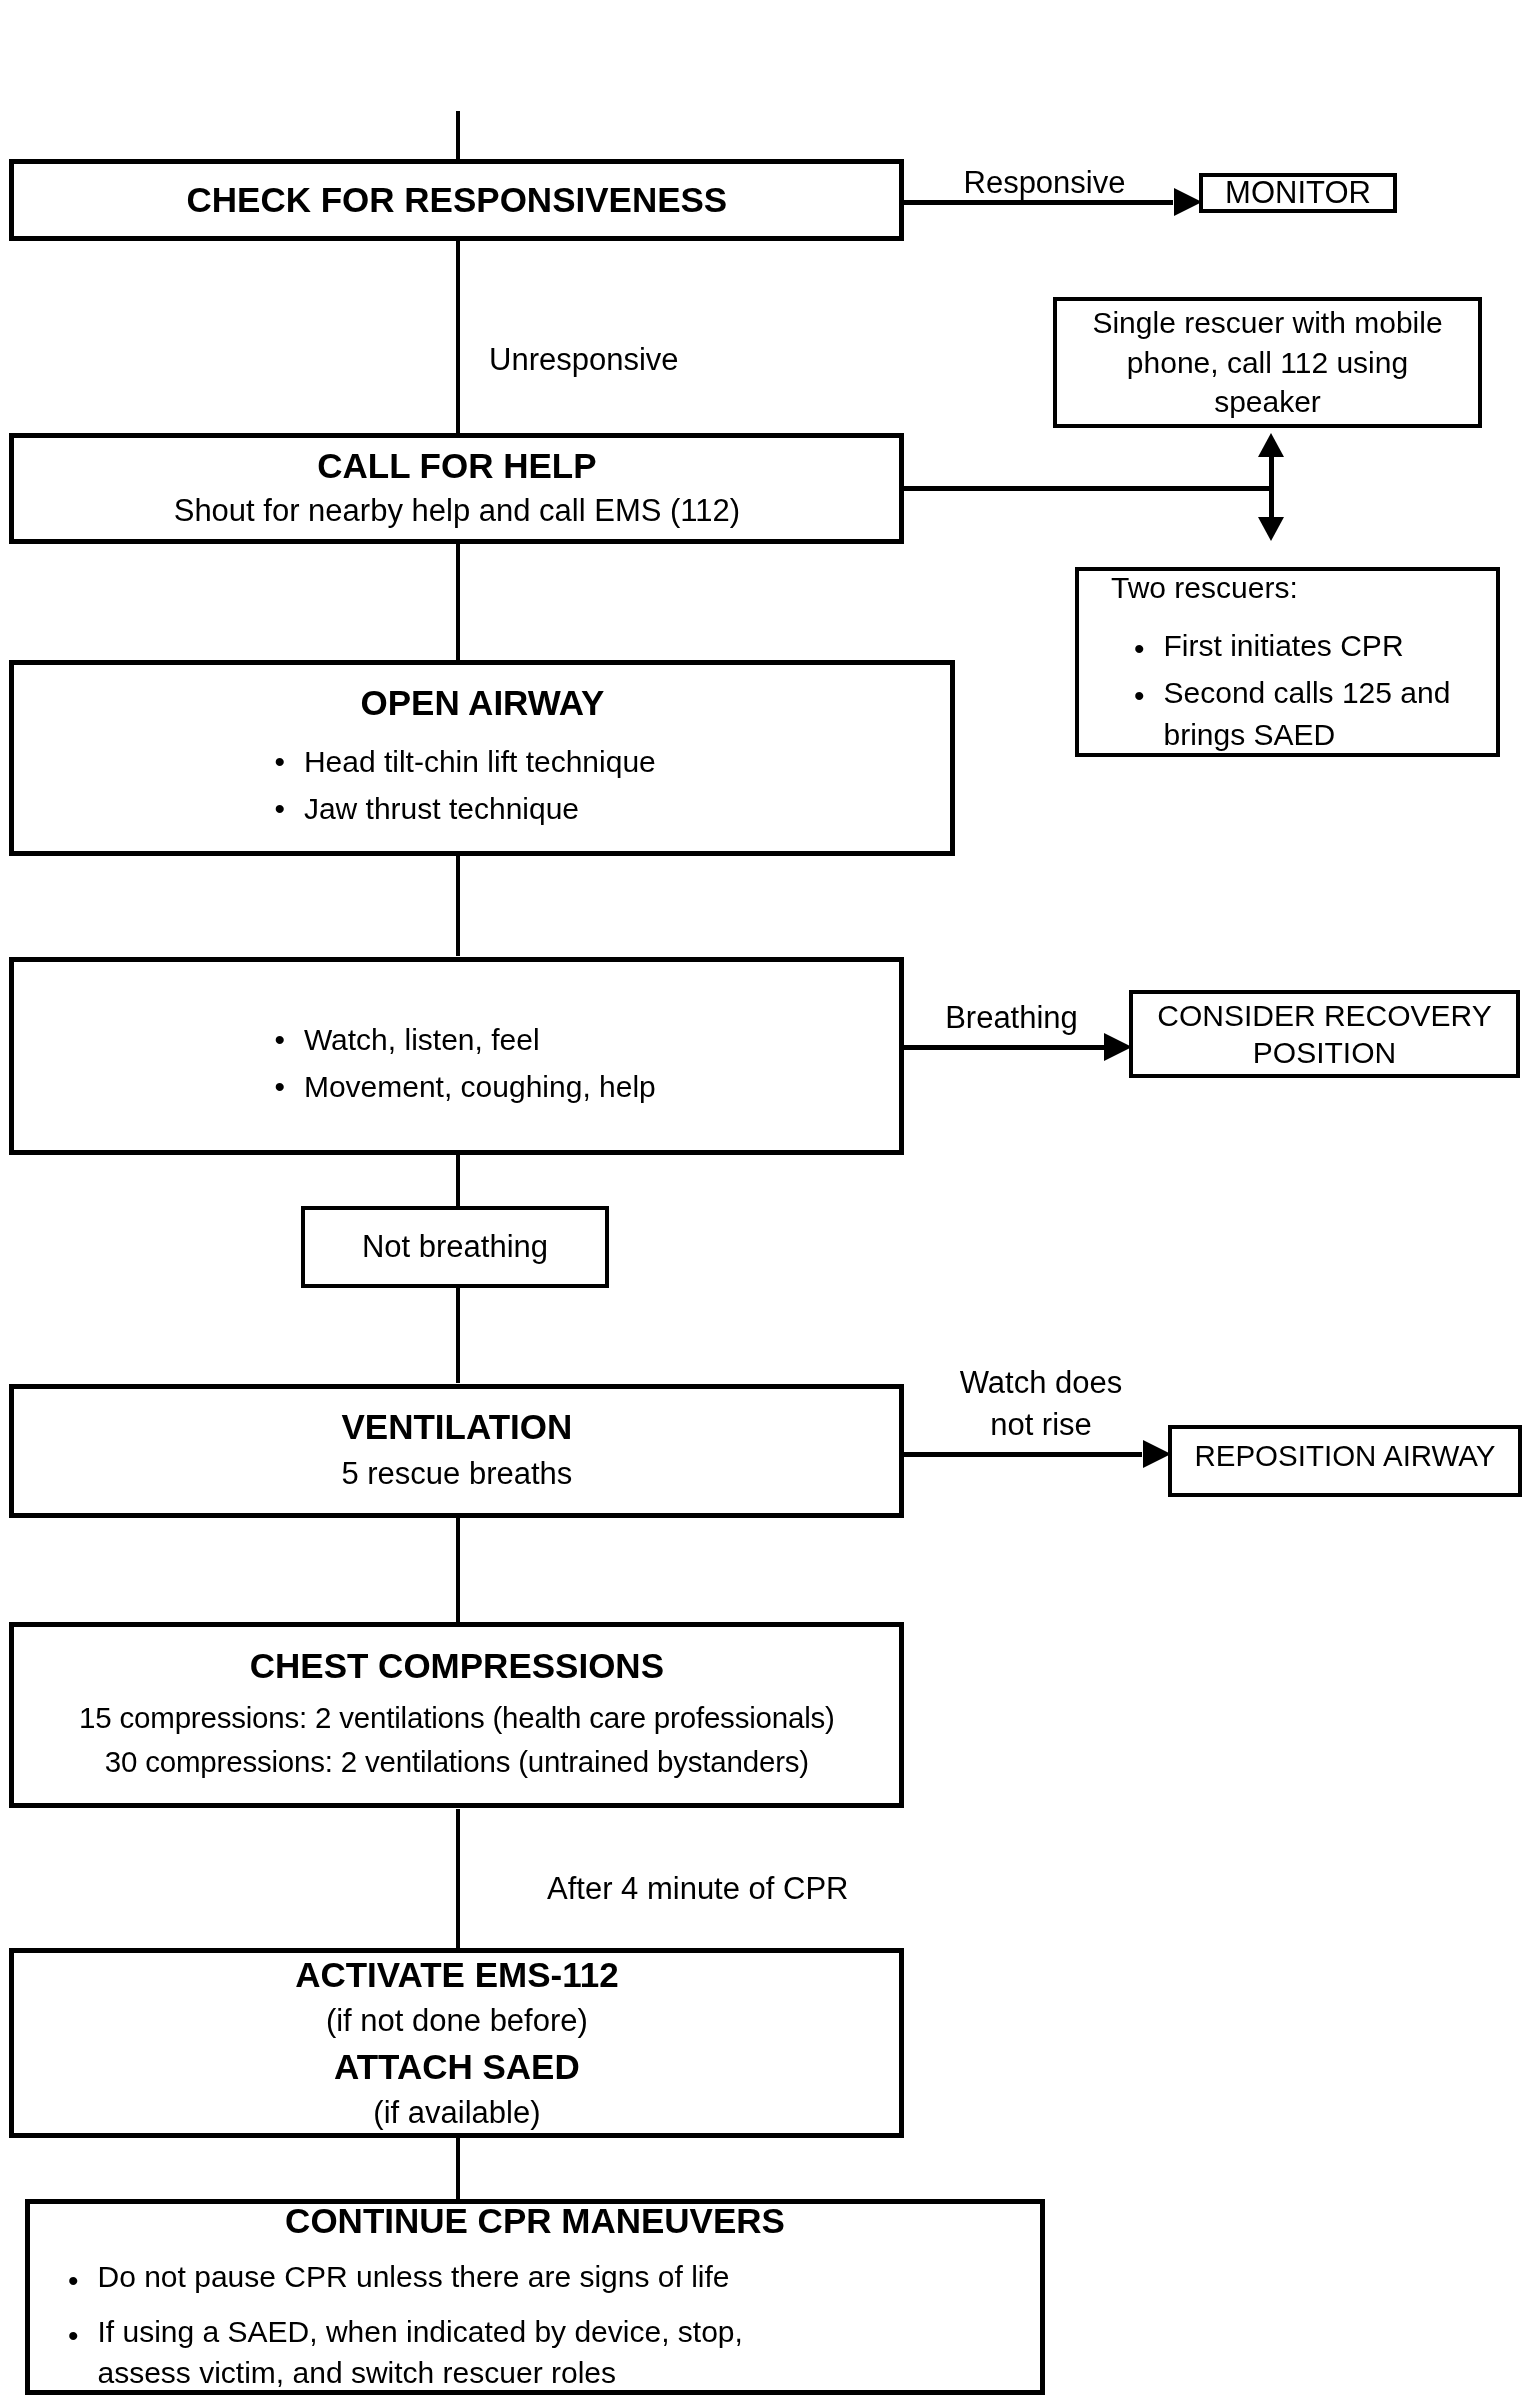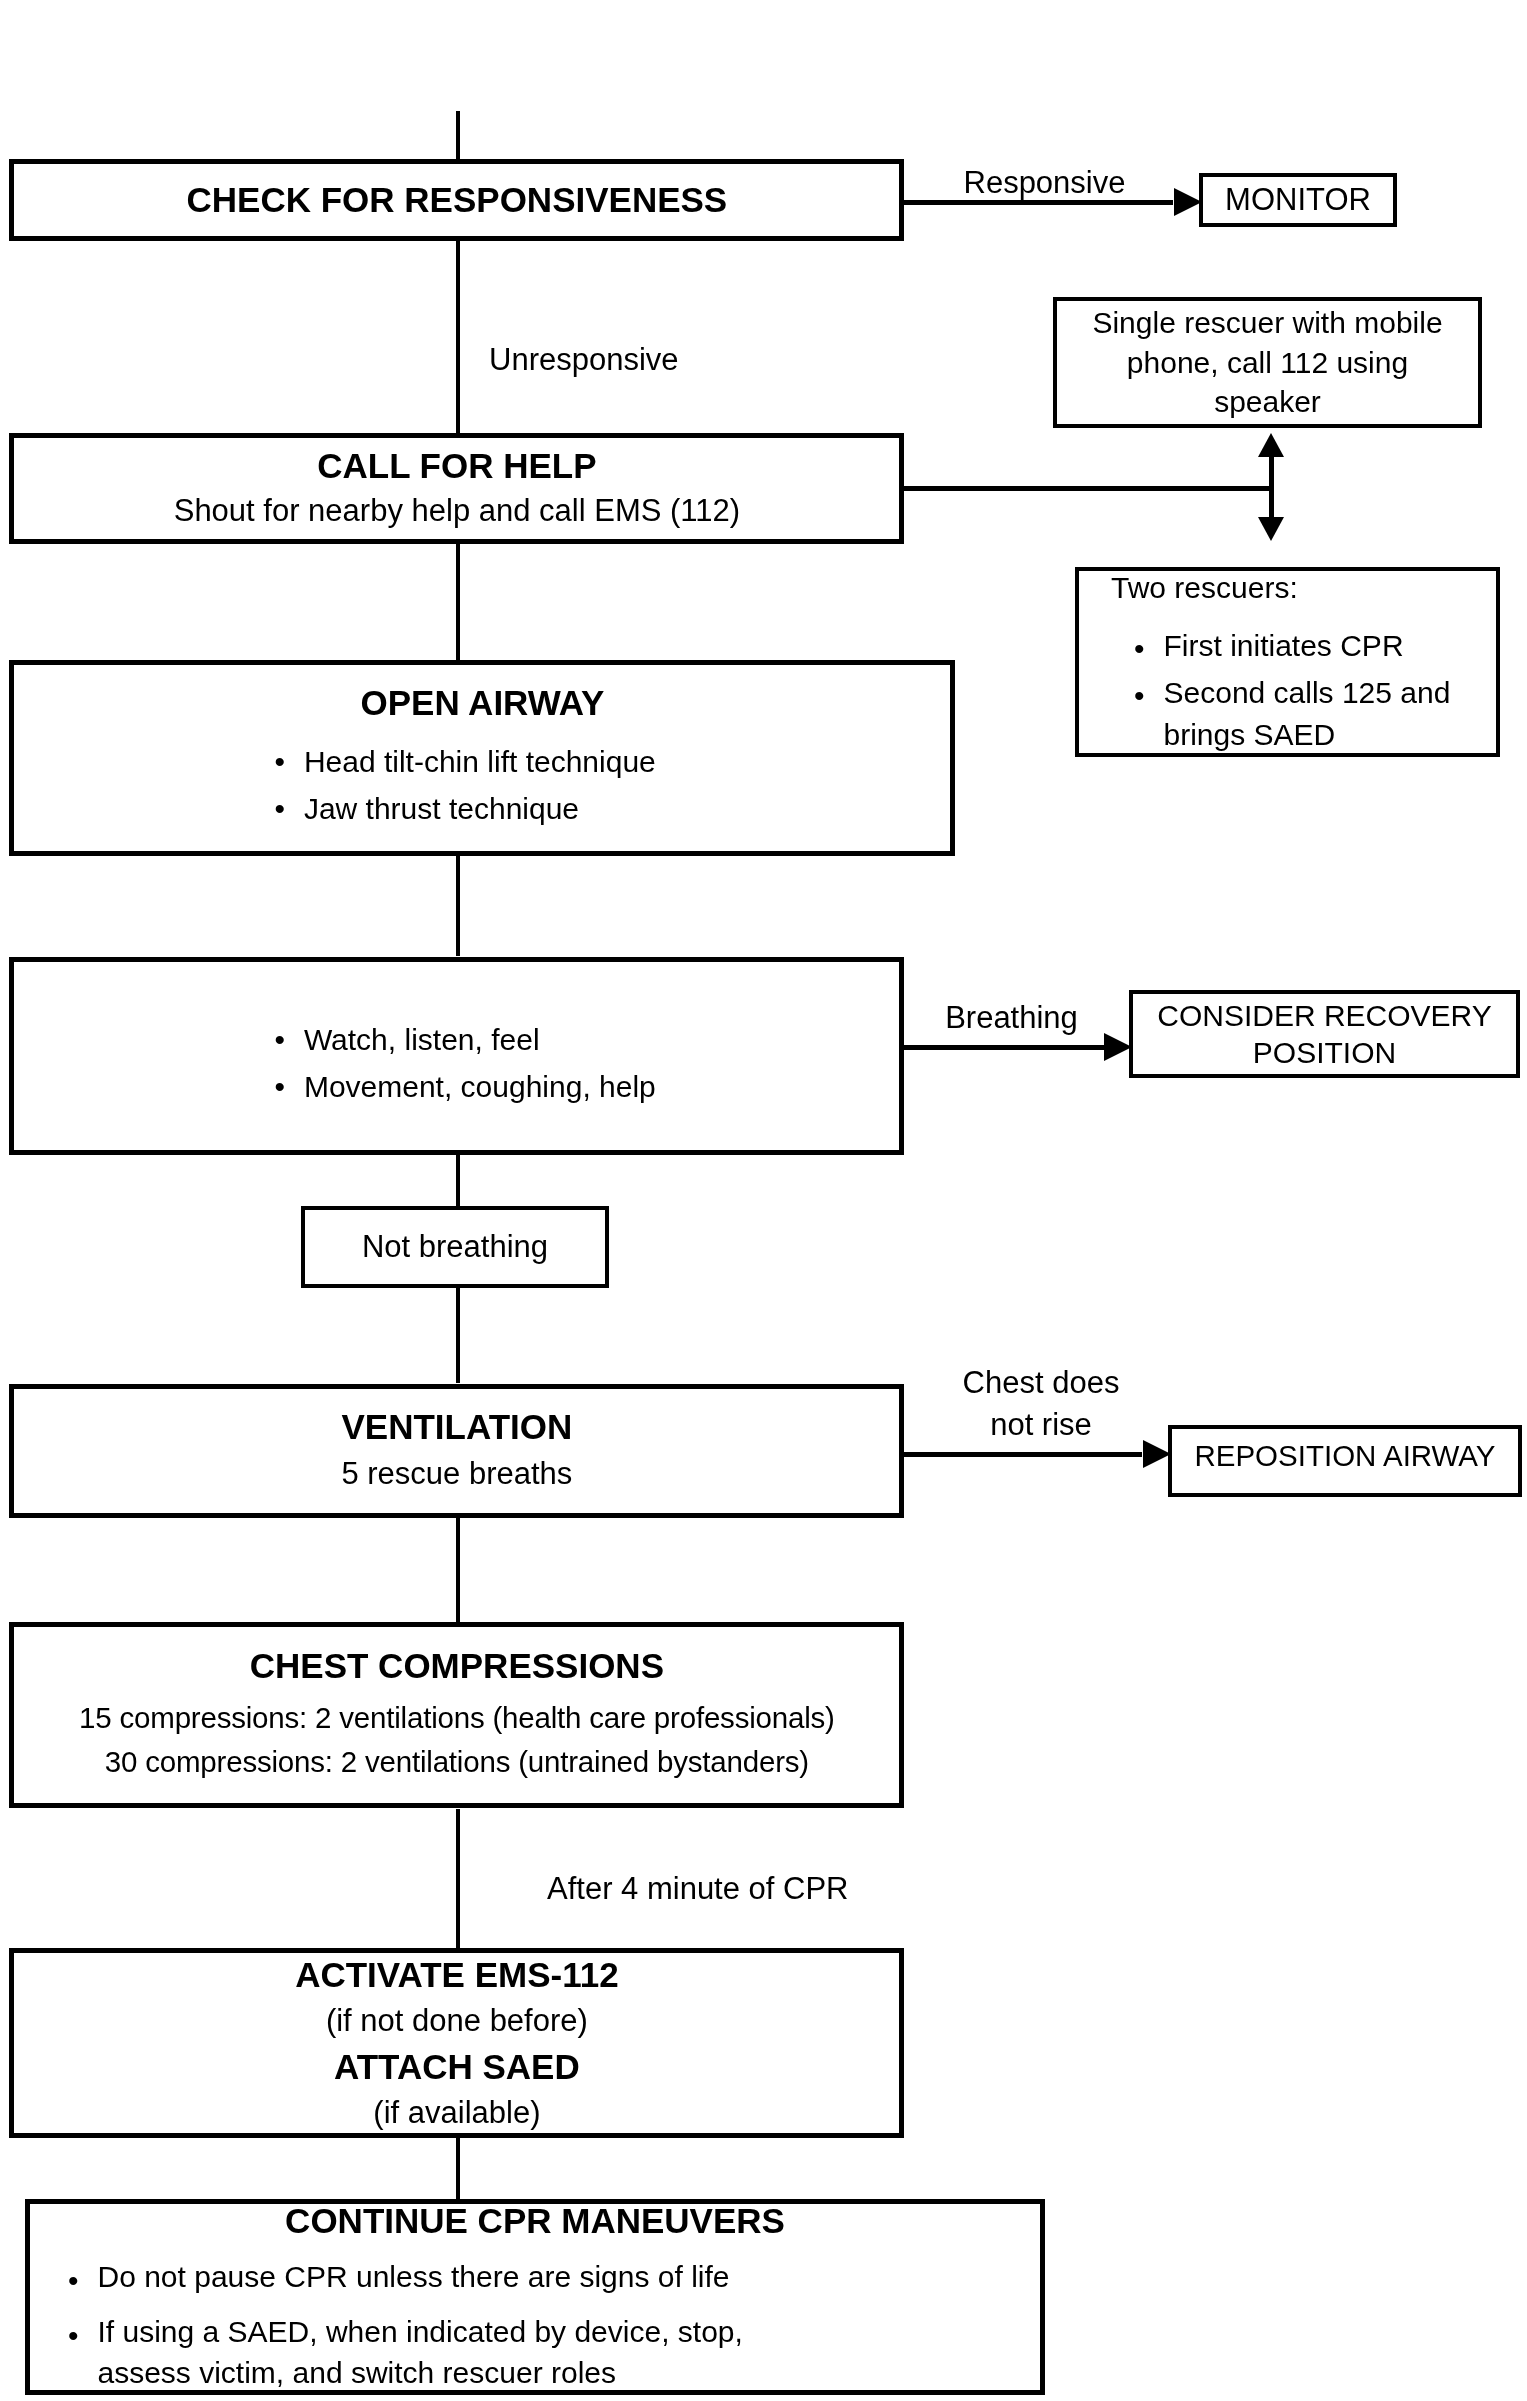--- a/index.html
+++ b/index.html
@@ -50,21 +50,21 @@
 
   <div class="vline" style="left:456px;top:111px;width:4px;height:48px;"></div>
 
   <div class="box" style="left:9.4px;top:159px;width:895px;height:82px;">
     <div class="t">CHECK FOR RESPONSIVENESS</div>
   </div>
 
   <div class="label" style="left:944px;top:163px;width:201px;text-align:center;">Responsive</div>
   <div class="hline" style="left:904px;top:200px;width:269px;height:5.4px;"></div>
   <div class="ah-right" style="left:1174px;top:188px;"></div>
-  <div class="box thin" style="left:1199px;top:173px;width:198px;height:54px;">
+  <div class="box thin" style="left:1199px;top:173px;width:198px;height:40px;">
     <div style="font-size:31px;">MONITOR</div>
   </div>
 
   <div class="vline" style="left:456px;top:241px;width:4px;height:192px;"></div>
   <div class="label" style="left:489px;top:340px;">Unresponsive</div>
 
   <div class="box" style="left:9.4px;top:433px;width:895px;height:111px;">
     <div class="t">CALL FOR HELP</div>
     <div class="s" style="margin-top:5.4px;">Shout for nearby help and call EMS (112)</div>
   </div>
@@ -140,21 +140,21 @@
   </div>
 
   <div class="vline" style="left:456px;top:1287px;width:4px;height:96px;"></div>
 
   <div class="box" style="left:9.4px;top:1384px;width:895px;height:134px;">
     <div class="t">VENTILATION</div>
     <div class="s" style="margin-top:6.7px;">5 rescue breaths</div>
   </div>
 
   <div class="label" style="left:934px;top:1362px;width:214px;text-align:center;line-height:1.35;white-space:normal;">
-    <span style="display:block;">Chest does</span>
+    <span style="display:block;">Watch does</span>
     <span style="display:block;">not rise</span>
   </div>
   <div class="hline" style="left:904px;top:1452px;width:238px;height:5.4px;"></div>
   <div class="ah-right" style="left:1143px;top:1440px;"></div>
   <div class="box thin" style="left:1168px;top:1425px;width:354px;height:72px;padding-bottom:9.4px;">
     <div style="font-size:29.5px;">REPOSITION AIRWAY</div>
   </div>
 
   <div class="vline" style="left:456px;top:1518px;width:4px;height:104px;"></div>
 

